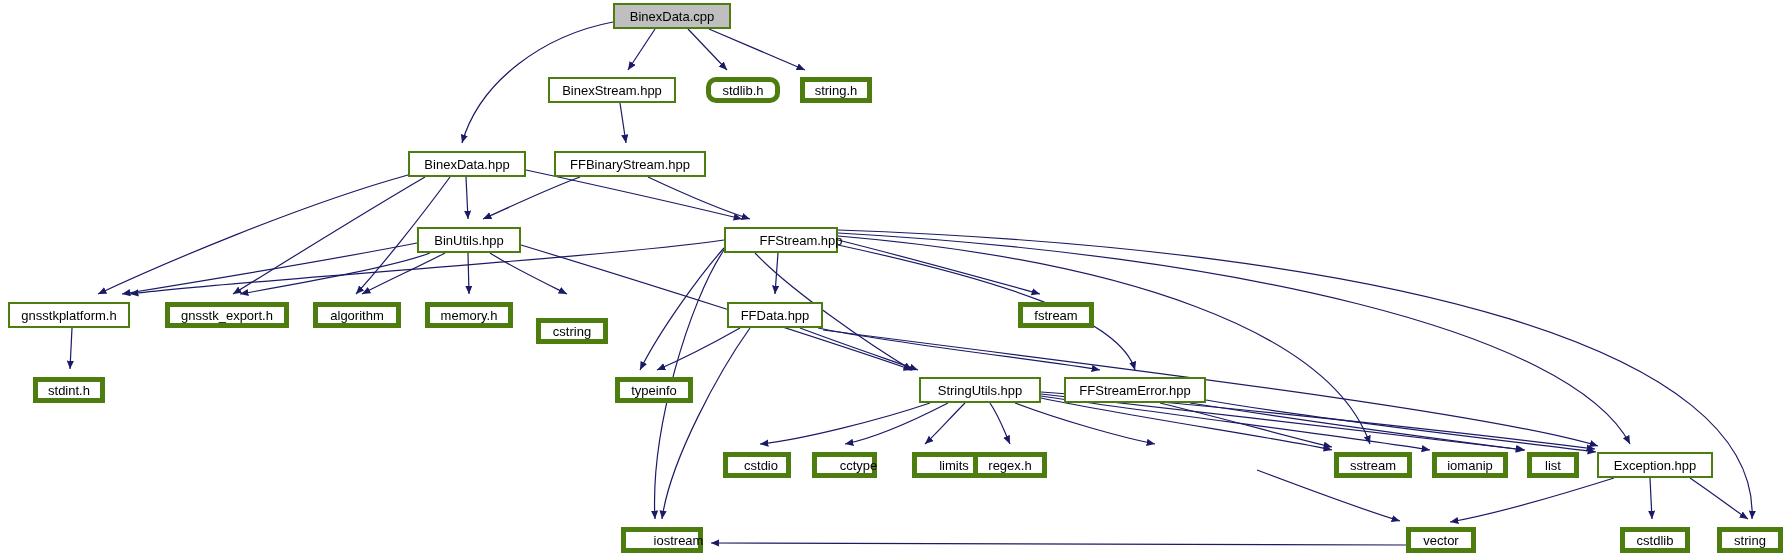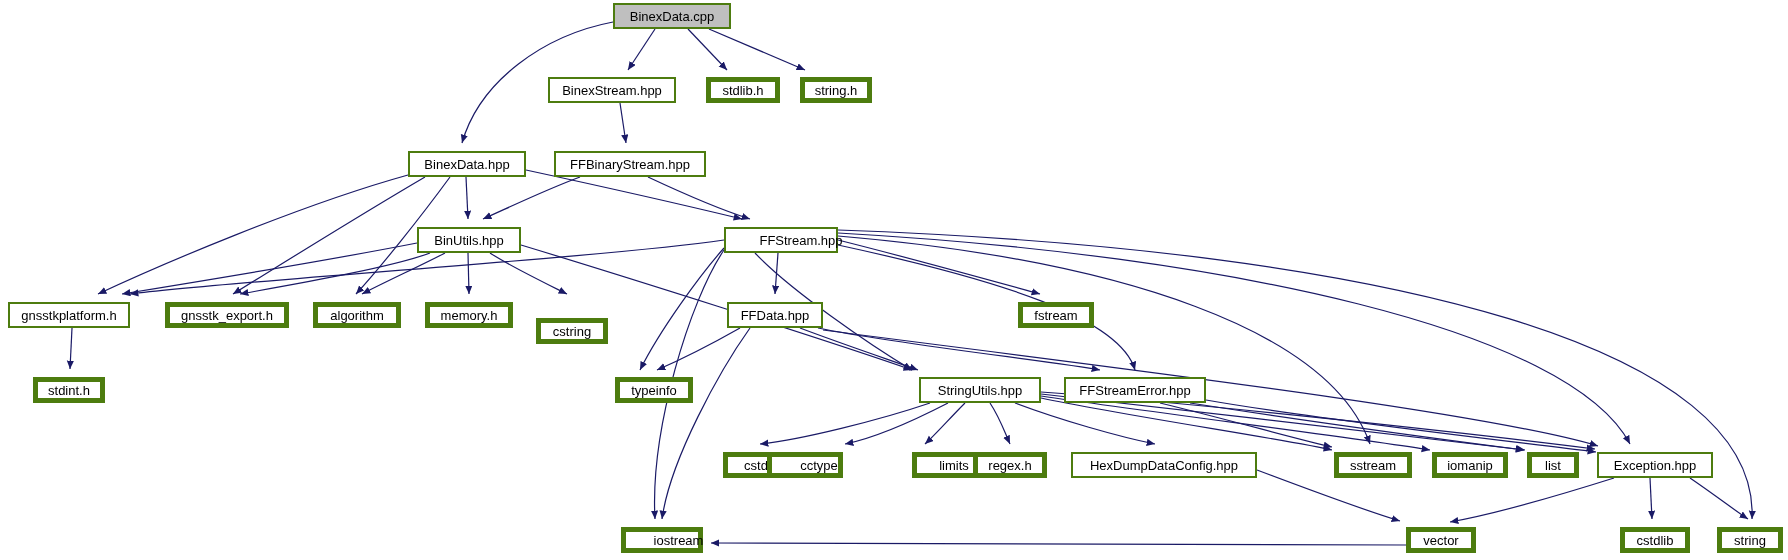--- a/index.html
+++ b/index.html
@@ -155,42 +155,41 @@
       <path d="M1650,478 L1652,519"></path>
 
       <path d="M1690,478 C1715,495 1737,512 1748,519"></path>
 
       <path d="M1406,545 L711,543"></path>
     </g>
   </svg>
 
   <div class="node root bold" style="left:613px; top:3px; width:118px;">BinexData.cpp</div>
   <div class="node bold" style="left:548px; top:77px; width:128px;">BinexStream.hpp</div>
-  <div class="node" style="left:706px; top:77px; width:74px;">stdlib.h</div>
+  <div class="node" style="left:706px; top:77px; width:74px;border-radius:10px;">stdlib.h</div>
   <div class="node" style="left:800px; top:77px; width:72px;">string.h</div>
   <div class="node bold" style="left:408px; top:151px; width:118px;">BinexData.hpp</div>
   <div class="node bold" style="left:554px; top:151px; width:152px;">FFBinaryStream.hpp</div>
   <div class="node bold" style="left:417px; top:227px; width:104px;">BinUtils.hpp</div>
   <div class="node bold" style="left:724px; top:227px; width:114px;padding-left:40px;">FFStream.hpp</div>
   <div class="node bold" style="left:8px; top:302px; width:122px;">gnsstkplatform.h</div>
   <div class="node" style="left:165px; top:302px; width:124px;">gnsstk_export.h</div>
   <div class="node" style="left:313px; top:302px; width:88px;">algorithm</div>
   <div class="node" style="left:425px; top:302px; width:88px;">memory.h</div>
   <div class="node" style="left:536px; top:302px; width:72px;margin-top:16px;">cstring</div>
   <div class="node bold" style="left:727px; top:302px; width:96px;">FFData.hpp</div>
   <div class="node" style="left:1018px; top:302px; width:76px;">fstream</div>
   <div class="node" style="left:33px; top:377px; width:72px;">stdint.h</div>
   <div class="node" style="left:615px; top:377px; width:78px;">typeinfo</div>
   <div class="node bold" style="left:919px; top:377px; width:122px;">StringUtils.hpp</div>
   <div class="node bold" style="left:1064px; top:377px; width:142px;">FFStreamError.hpp</div>
   <div class="node" style="left:723px; top:452px; width:68px;padding-left:8px;">cstdio</div>
-  <div class="node" style="left:767px; top:452px; width:76px;padding-left:28px;">cctype</div>
+  <div class="node" style="left:812px; top:452px; width:65px;padding-left:28px;">cctype</div>
   <div class="node" style="left:893px; top:452px; width:84px;margin-left:19px;">limits</div>
   <div class="node" style="left:973px; top:452px; width:74px;">regex.h</div>
-  <div class="node bold" style="left:1071px; top:452px; width:186px;">HexDumpDataConfig.hpp</div>
   <div class="node" style="left:1334px; top:452px; width:78px;">sstream</div>
   <div class="node" style="left:1432px; top:452px; width:76px;">iomanip</div>
   <div class="node" style="left:1527px; top:452px; width:52px;">list</div>
   <div class="node bold" style="left:1597px; top:452px; width:116px;">Exception.hpp</div>
   <div class="node" style="left:621px; top:527px; width:82px;padding-left:33px;">iostream</div>
   <div class="node" style="left:1406px; top:527px; width:70px;">vector</div>
   <div class="node" style="left:1620px; top:527px; width:70px;">cstdlib</div>
   <div class="node" style="left:1717px; top:527px; width:66px;">string</div>
 </div>
 

